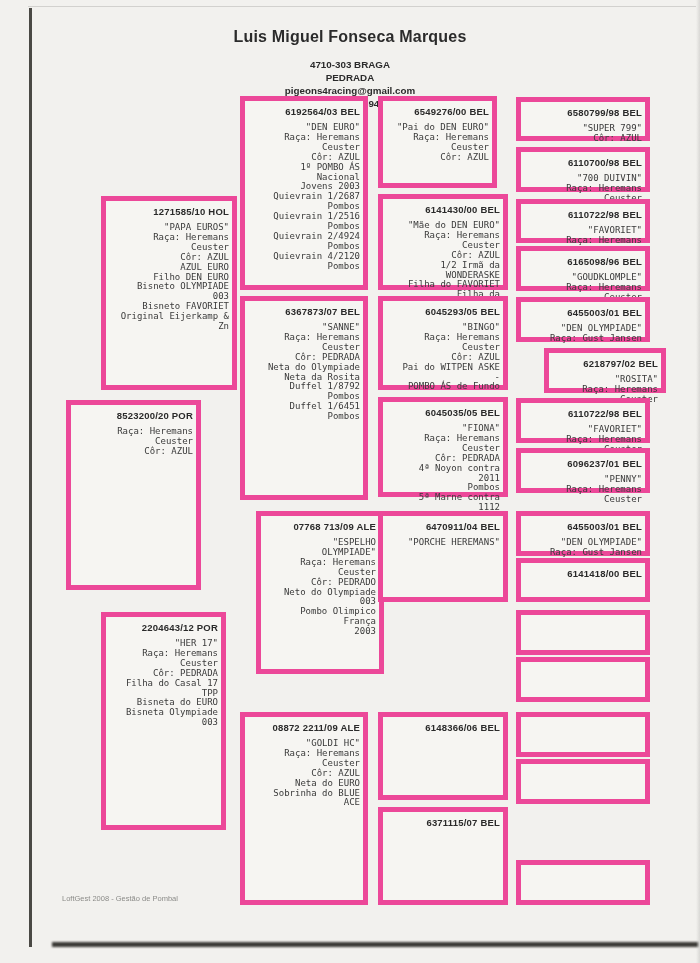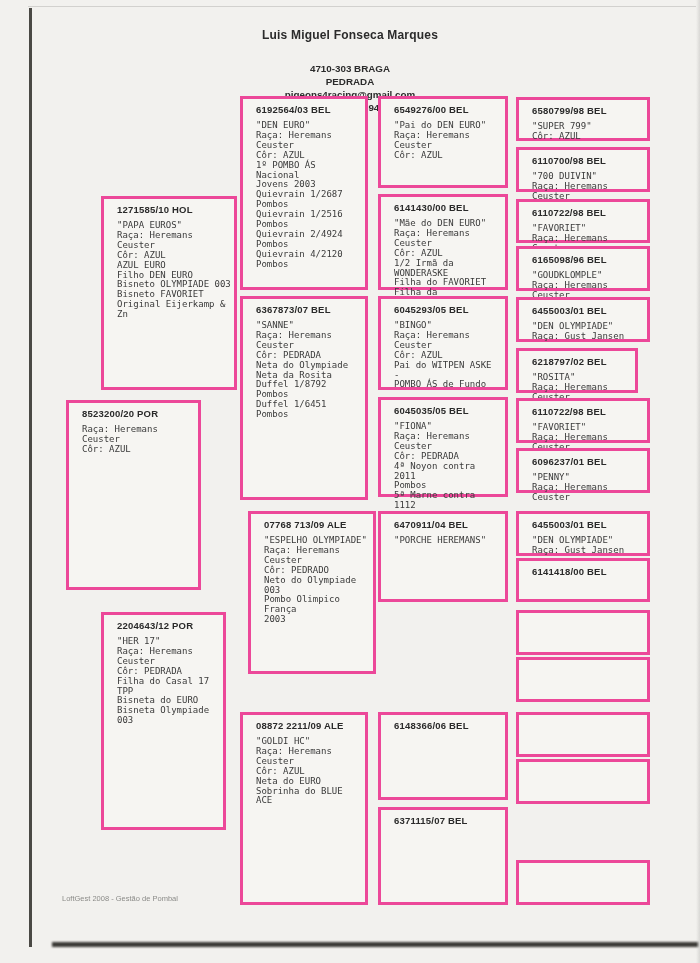--- a/index.html
+++ b/index.html
@@ -11,27 +11,27 @@
     overflow:hidden;
   }
   
   .scan-top{position:absolute;left:28px;top:6px;width:668px;height:1px;background:#d2d1ce;}
   .scan-left{position:absolute;left:29px;top:8px;width:3px;height:939px;background:#4a4944;filter:blur(.6px);}
   .scan-bottom{position:absolute;left:52px;top:942px;width:648px;height:5px;background:#3b3a36;filter:blur(.8px);}
   .scan-right{position:absolute;right:0;top:0;width:4px;height:100%;background:linear-gradient(to left,#d9d8d5,rgba(217,216,213,0));}
 
   header{position:absolute;left:0;top:28px;width:700px;text-align:center;color:#2b2b2b;
          font-family:"Liberation Sans",sans-serif;font-weight:bold;}
-  .h-name{font-size:12px;margin-bottom:20px;letter-spacing:.2px;}
+  .h-name{font-size:16px;margin-bottom:12px;letter-spacing:.2px;}
   .h-line{font-size:9.8px;line-height:13px;}
 
   .pbox{
     position:absolute;box-sizing:border-box;
-    background:#f6f5f2;border:3px solid #ec4899;
-    padding:5px 3px 3px 13px;color:#3a3a3a;
+    background:#f6f5f2;border:5px solid #ec4899;
+    padding:5px 3px 3px 13px;color:#3a3a3a;text-align:right;
   }
   .ring{
     font-family:"Liberation Sans",sans-serif;font-weight:bold;
     font-size:9.5px;color:#2a2a2a;margin-bottom:6px;letter-spacing:.2px;white-space:nowrap;
   }
   .pbody{font-size:9px;line-height:9.9px;white-space:pre-line;}
 
   .footer{
     position:absolute;left:62px;top:894px;
     font-family:"Liberation Sans",sans-serif;font-size:7.5px;color:#8b8b88;
@@ -102,39 +102,39 @@
   <div class="pbox" style="left:240px;top:296px;width:128px;height:204px">
     <div class="ring">6367873/07 BEL</div>
     <div class="pbody">"SANNE"
 Raça: Heremans Ceuster
 Côr: PEDRADA
 Neta do Olympiade
 Neta da Rosita
 Duffel 1/8792 Pombos
 Duffel 1/6451 Pombos</div>
   </div>
-  <div class="pbox" style="left:248px;top:511px;width:128px;height:163px">
+  <div class="pbox" style="left:256px;top:511px;width:128px;height:163px">
     <div class="ring">07768 713/09 ALE</div>
     <div class="pbody">"ESPELHO OLYMPIADE"
 Raça: Heremans Ceuster
 Côr: PEDRADO
 Neto do Olympiade 003
 Pombo Olimpico França
 2003</div>
   </div>
   <div class="pbox" style="left:240px;top:712px;width:128px;height:193px">
     <div class="ring">08872 2211/09 ALE</div>
     <div class="pbody">"GOLDI HC"
 Raça: Heremans Ceuster
 Côr: AZUL
 Neta do EURO
 Sobrinha do BLUE ACE</div>
   </div>
 
-  <div class="pbox" style="left:378px;top:96px;width:130px;height:92px">
+  <div class="pbox" style="left:378px;top:96px;width:119px;height:92px">
     <div class="ring">6549276/00 BEL</div>
     <div class="pbody">"Pai do DEN EURO"
 Raça: Heremans Ceuster
 Côr: AZUL</div>
   </div>
   <div class="pbox" style="left:378px;top:194px;width:130px;height:96px">
     <div class="ring">6141430/00 BEL</div>
     <div class="pbody">"Mãe do DEN EURO"
 Raça: Heremans Ceuster
 Côr: AZUL
@@ -192,21 +192,21 @@
   <div class="pbox" style="left:516px;top:246px;width:134px;height:45px">
     <div class="ring">6165098/96 BEL</div>
     <div class="pbody">"GOUDKLOMPLE"
 Raça: Heremans Ceuster</div>
   </div>
   <div class="pbox" style="left:516px;top:297px;width:134px;height:45px">
     <div class="ring">6455003/01 BEL</div>
     <div class="pbody">"DEN OLYMPIADE"
 Raça: Gust Jansen</div>
   </div>
-  <div class="pbox" style="left:516px;top:348px;width:122px;height:45px">
+  <div class="pbox" style="left:544px;top:348px;width:122px;height:45px">
     <div class="ring">6218797/02 BEL</div>
     <div class="pbody">"ROSITA"
 Raça: Heremans Ceuster</div>
   </div>
   <div class="pbox" style="left:516px;top:398px;width:134px;height:45px">
     <div class="ring">6110722/98 BEL</div>
     <div class="pbody">"FAVORIET"
 Raça: Heremans Ceuster</div>
   </div>
   <div class="pbox" style="left:516px;top:448px;width:134px;height:45px">

